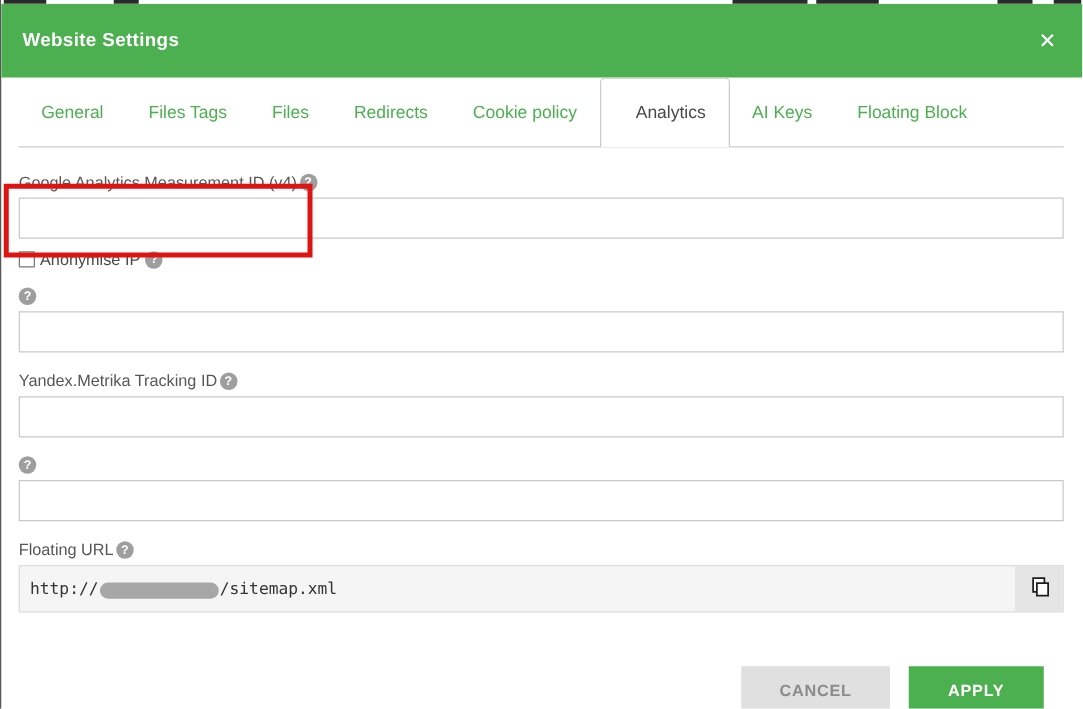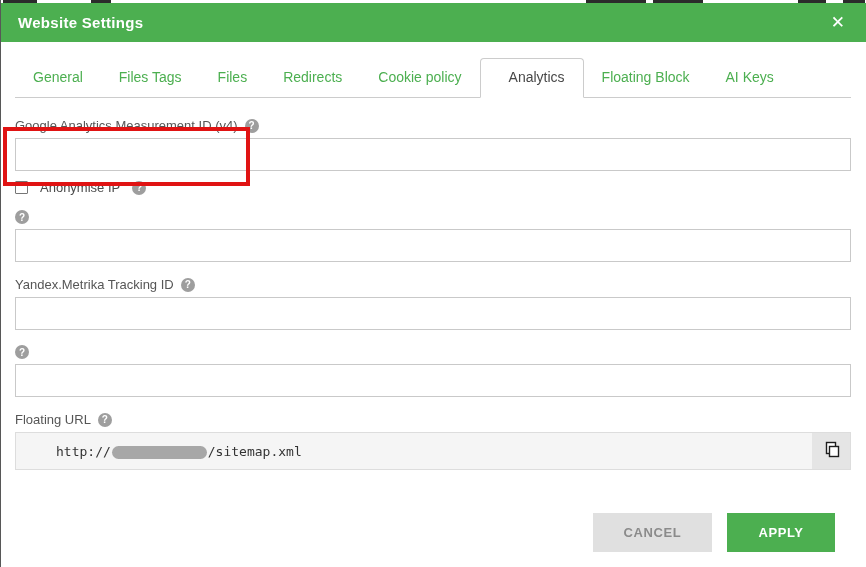--- a/index.html
+++ b/index.html
@@ -13,37 +13,37 @@
     overflow:hidden;
     border-left:1px solid rgba(45,45,45,.8);
   }
 
   
   .bg-strip { position:relative; height:3px; background:#fff; }
   .bg-strip .frag { position:absolute; top:0; height:3px; background:#2b2b2b; }
 
   
   .header {
-    height:39px; background:#4caf50;
+    height:59px; background:#4caf50;
     display:flex; align-items:center;
     padding:0 17px;
   }
   .modal-title {
     color:#fff; font-size:15px; font-weight:bold; letter-spacing:.3px;
   }
   .close-btn {
     margin-left:auto; background:none; border:none; cursor:pointer;
     color:#fff; font-size:17px; line-height:1; padding:2px 4px;
     font-family:inherit;
   }
 
   
   .tabs {
     margin:0 15px 0 14px; height:56px;
-    display:flex; align-items:flex-end;
+    display:flex; 
     border-bottom:1px solid #ccc;
   }
   .tab {
     padding:10px 18px 12px; font-size:14px; color:#4caf50;
     cursor:pointer; white-space:nowrap; background:none; border:none;
     font-family:inherit;
   }
   .tab.active {
     background:#fff; color:#484848;
     border:1px solid #ccc; border-bottom:1px solid #fff;
@@ -59,52 +59,52 @@
     position:absolute; left:2px; top:9px;
     width:247px; height:59px;
     border:4px solid #e01313;
     pointer-events:none; z-index:5;
   }
 
   .group { margin-top:15px; }
   .group.first { margin-top:20px; }
 
   .label-row {
-    display:flex; align-items:center; gap:7px;
+    display:flex; align-items:flex-end; gap:2px;
     font-size:13px; color:#565656; margin-bottom:5px;
   }
   .help {
     width:14px; height:14px; border-radius:50%;
     background:#9e9e9e; color:#fff;
     font-size:10px; font-weight:bold;
     display:inline-flex; align-items:center; justify-content:center;
     cursor:pointer; flex:0 0 auto;
   }
 
   input.text {
     width:100%; height:33px;
     border:1px solid #c9c9c9; border-radius:0;
     padding:0 9px; font-size:13px; color:#333;
     font-family:inherit; background:#fff; outline:none;
   }
 
   .check-row {
     margin-top:9px;
-    display:flex; align-items:center; gap:12px;
+    display:flex; align-items:center; gap:4px;
     font-size:13px; color:#4a4a4a;
   }
   .checkbox {
     width:13px; height:13px;
     border:1px solid #767676; border-radius:1px;
     background:#fff; cursor:pointer; flex:0 0 auto;
   }
 
   .sitemap-box {
     display:flex; align-items:stretch; height:38px;
-    background:#f5f5f5; border:1px solid #ddd;padding-left:32px;
+    background:#f5f5f5; border:1px solid #ddd;
   }
   .sitemap-value {
     flex:1; display:flex; align-items:center;
     padding-left:8px;
     font-family:"DejaVu Sans Mono","Liberation Mono",monospace;
     font-size:13px; color:#333; overflow:hidden; white-space:nowrap;
   }
   .redact {
     display:inline-block; width:95px; height:13px;
     background:#a7a7a7; border-radius:7px; margin:0 1px;
@@ -146,22 +146,22 @@
     <button class="close-btn">✕</button>
   </div>
 
   <nav class="tabs">
     <button class="tab">General</button>
     <button class="tab">Files Tags</button>
     <button class="tab">Files</button>
     <button class="tab">Redirects</button>
     <button class="tab">Cookie policy</button>
     <button class="tab active">Analytics</button>
+    <button class="tab">AI Keys</button>
     <button class="tab">Floating Block</button>
-    <button class="tab">AI Keys</button>
   </nav>
 
   <main class="content">
 
     <div class="annotation"></div>
 
     <div class="group first">
       <div class="label-row">
         <span>Google Analytics Measurement ID (v4)</span>
         <span class="help">?</span>

